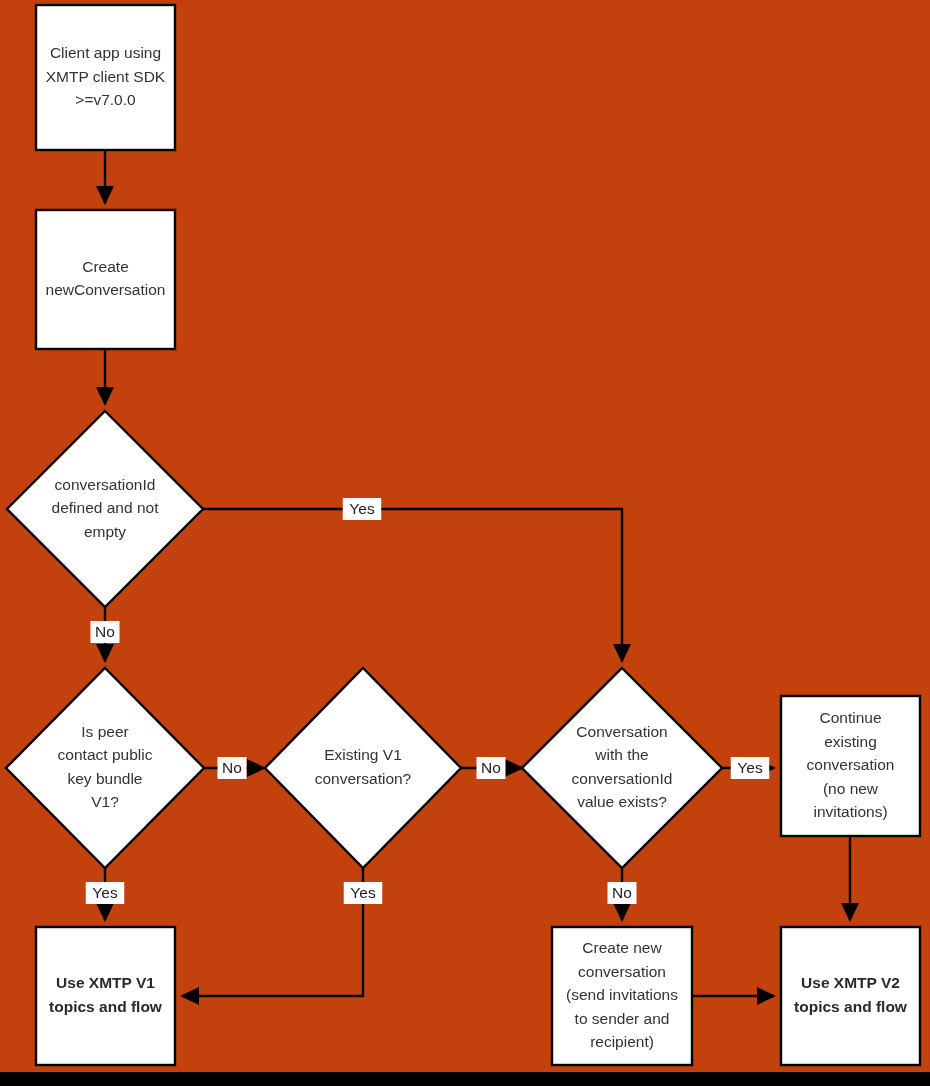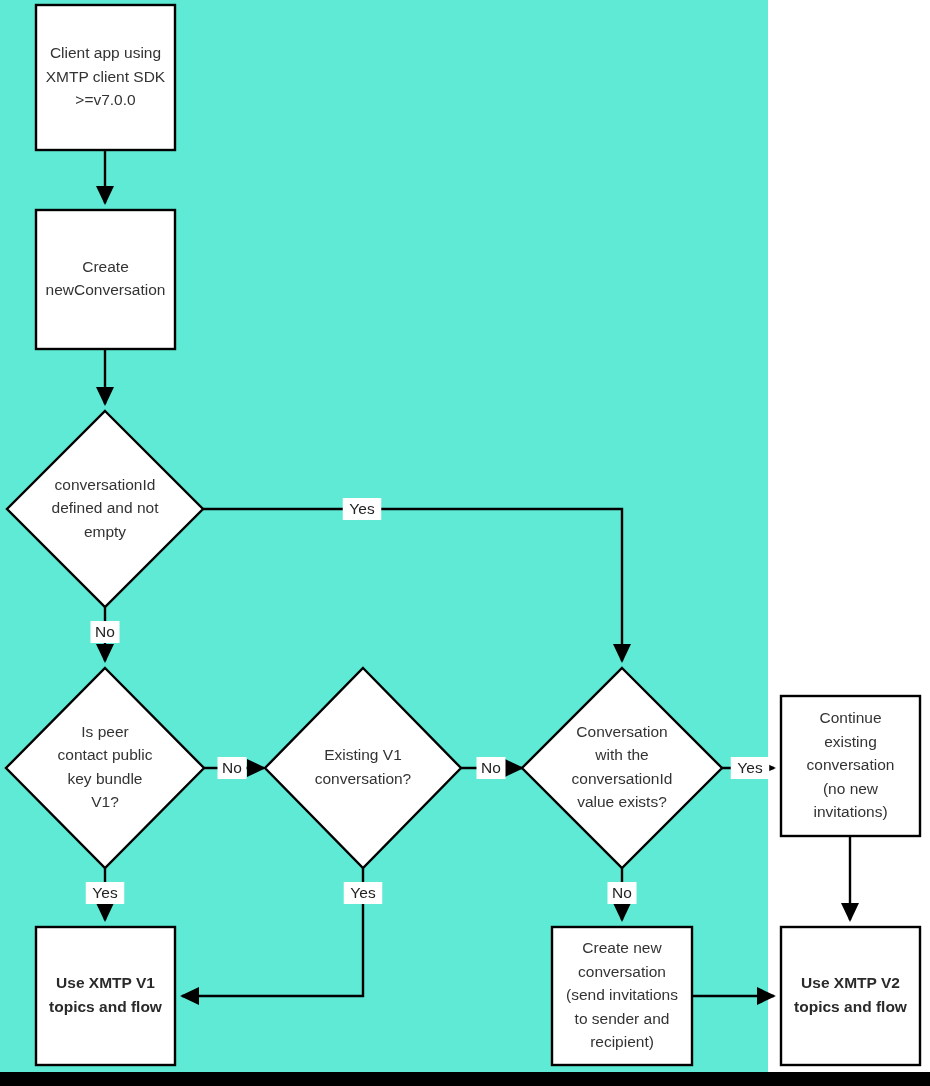--- a/index.html
+++ b/index.html
@@ -8,23 +8,23 @@
     background: #ffffff;
   }
   body {
     width: 930px;
     height: 1086px;
     font-family: "Liberation Sans", sans-serif;
     overflow: hidden;
   }
   #flowchart-root {
     position: relative;
-    width: 768px;
+    width: 930px;
     height: 1086px;
-    background: #5eead4;
+    background: #c2410c;
   }
   svg#flow-svg {
     display: block;
     width: 930px;
     height: 1086px;
   }
   .node-shape {
     fill: #ffffff;
     stroke: #000000;
     stroke-width: 2.4;

